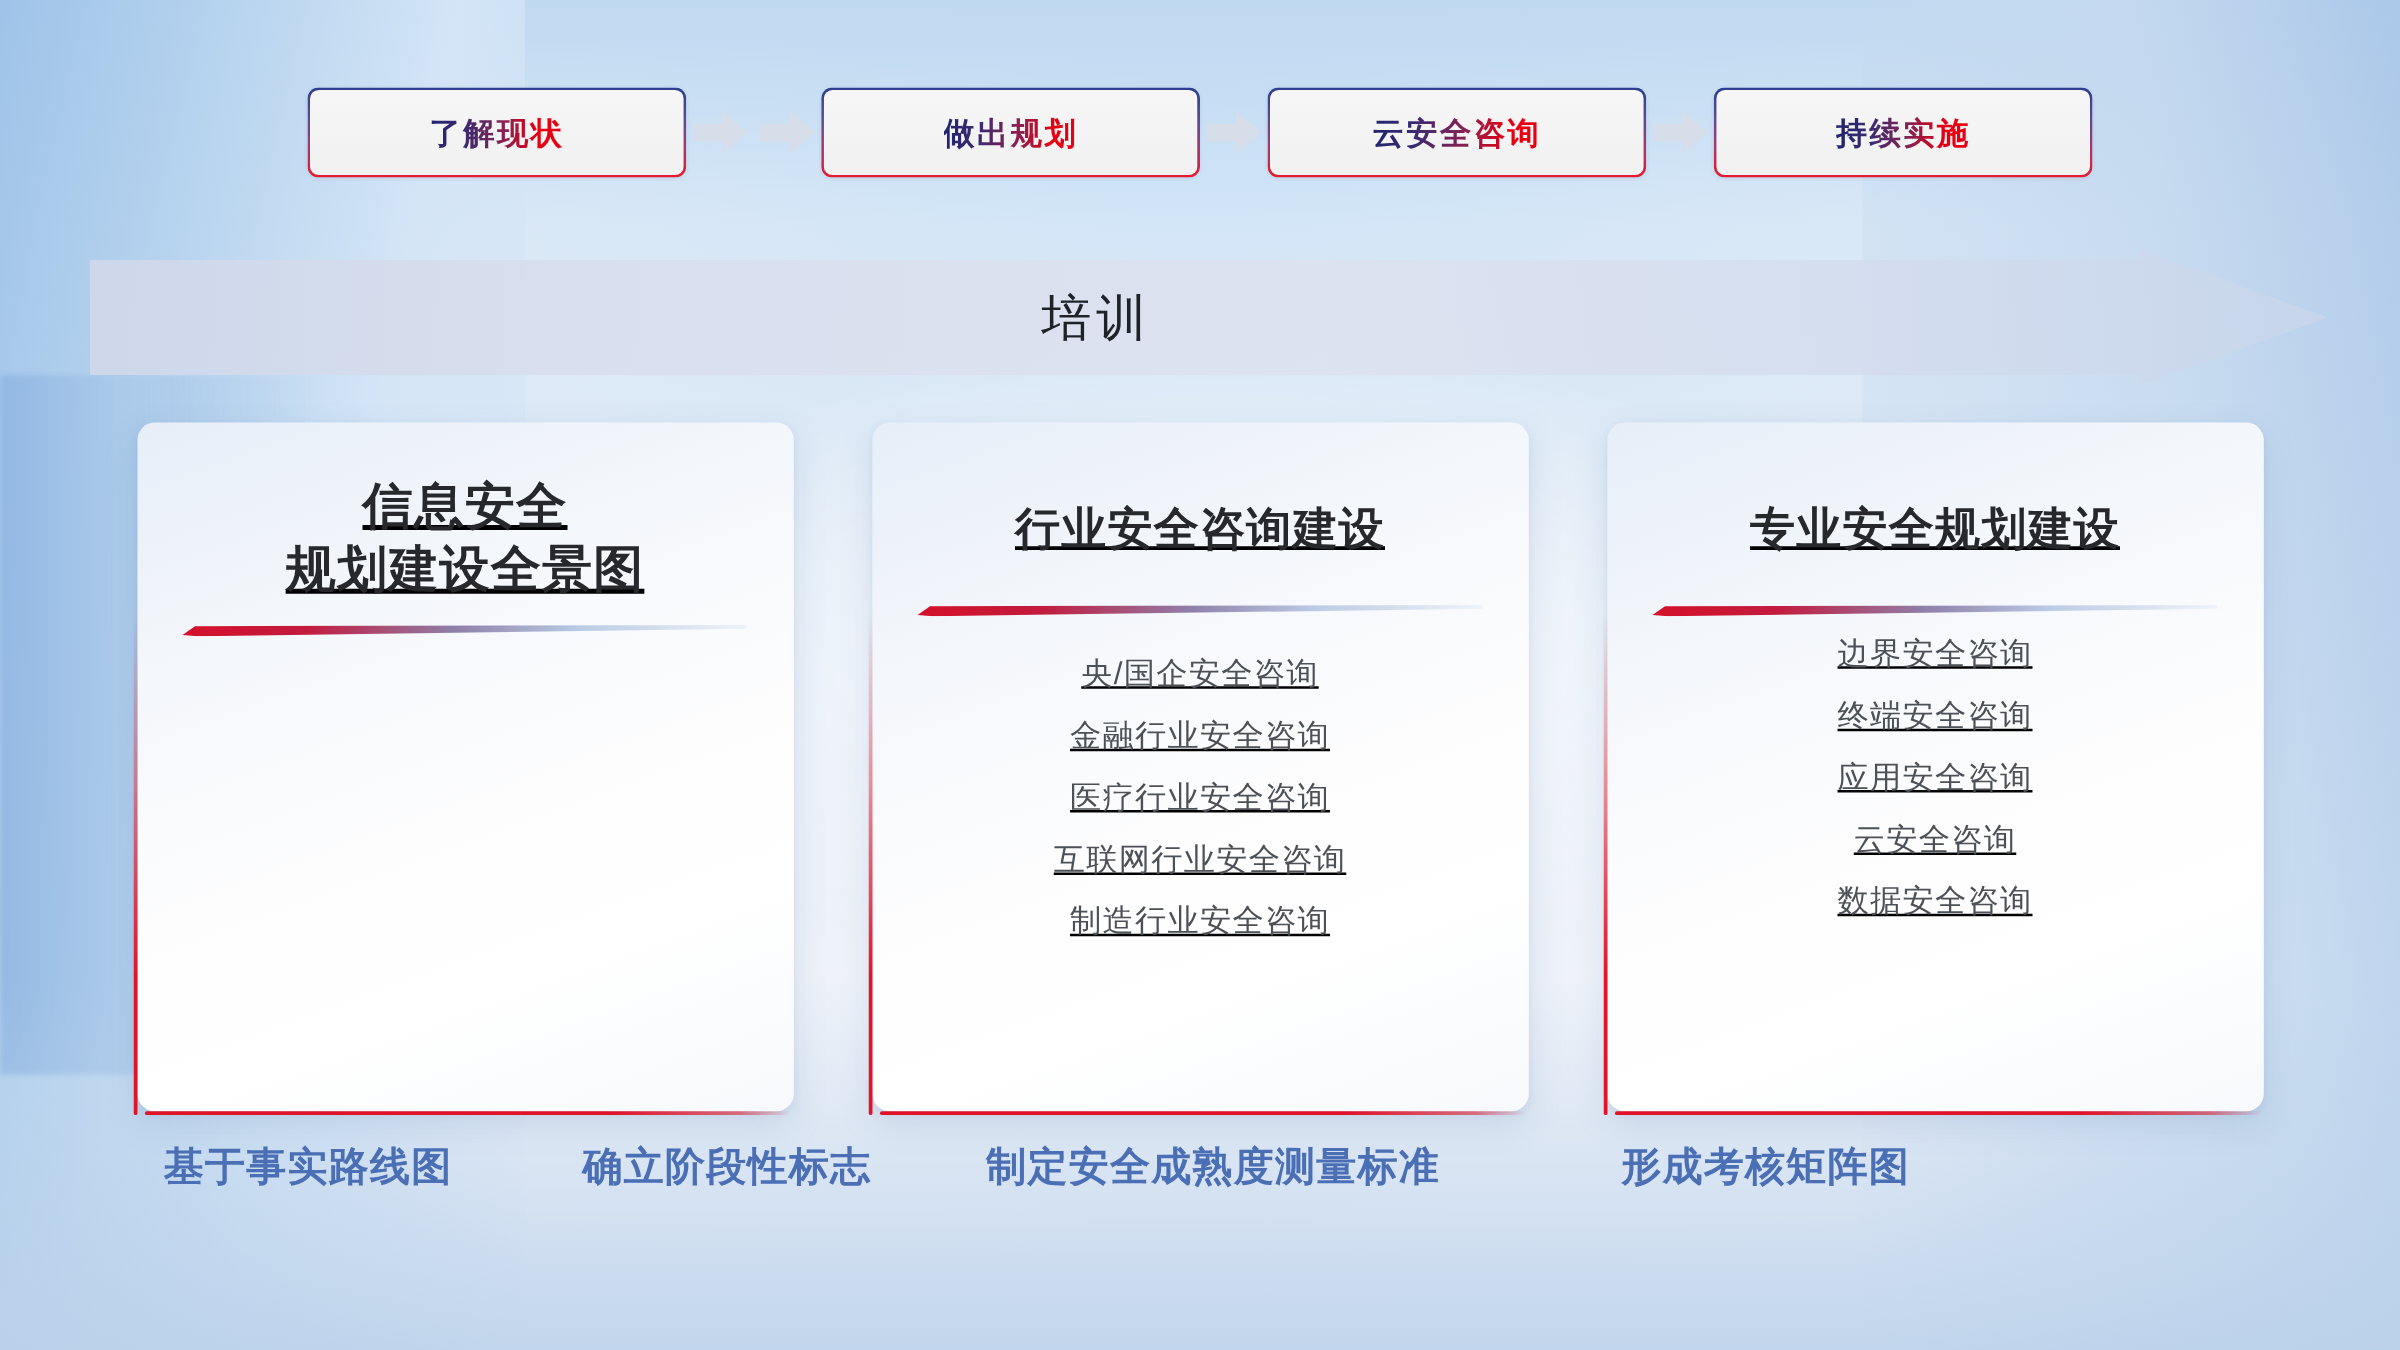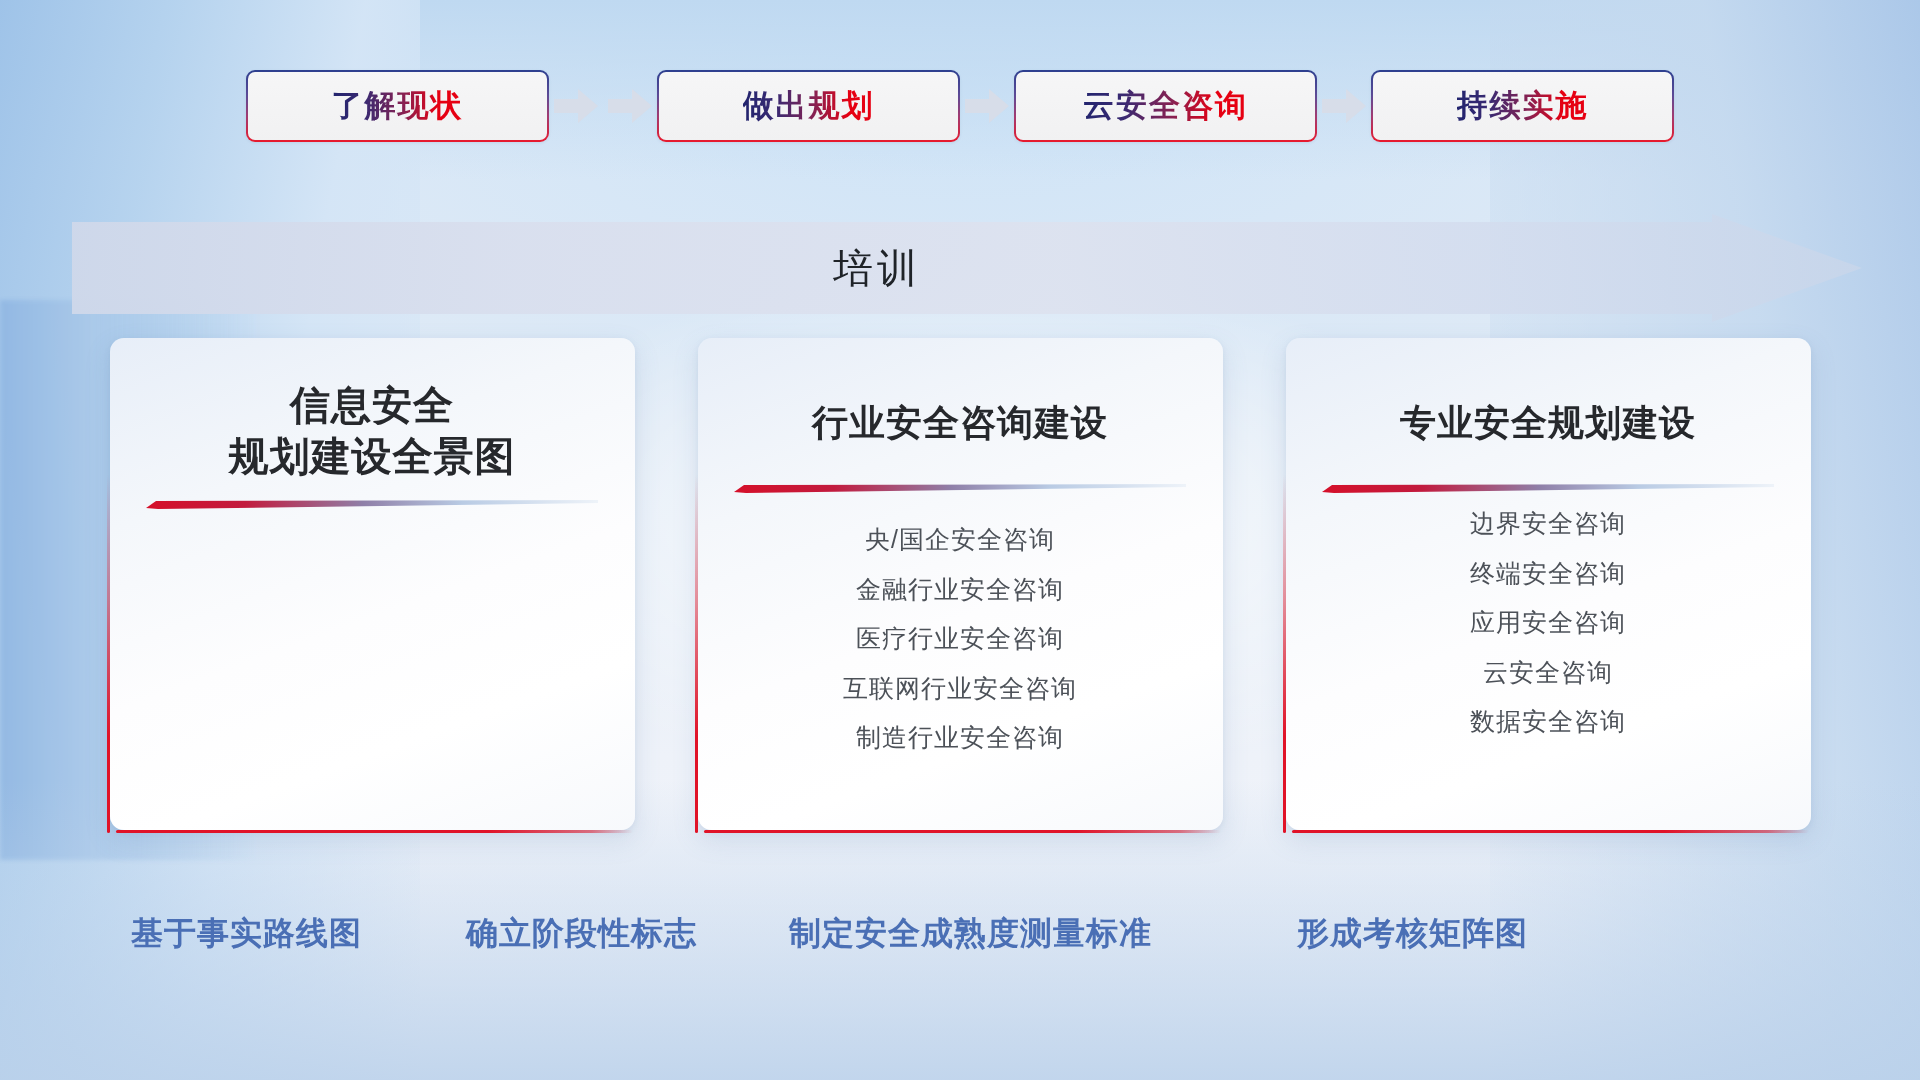--- a/index.html
+++ b/index.html
@@ -61,60 +61,61 @@
     position:relative;
     border:2px solid transparent;
     background-image:
       linear-gradient(180deg,#f6f6f7 0%,#f1f1f2 100%),
       linear-gradient(180deg,#2d3f8f 0%,#5b4a96 35%,#a33a70 65%,#e8192c 100%);
     background-origin:border-box;
     background-clip:padding-box,border-box;
     box-shadow:0 1px 3px rgba(60,90,140,.10);
   }
   .step-label{
-    font-size:31px;font-weight:700;letter-spacing:2px;
+    font-size:25px;font-weight:700;letter-spacing:2px;
     background:linear-gradient(90deg,#22246e 0%,#3a2a72 25%,#8a2050 55%,#e60012 80%,#e60012 100%);
     -webkit-background-clip:text;background-clip:text;
     color:transparent;-webkit-text-fill-color:transparent;
     white-space:nowrap;
     text-align:right;
   }
   .step-arrow{
     width:54px;height:72px;display:flex;align-items:center;justify-content:center;
     flex:0 0 54px;
   }
   .step-arrow svg{display:block;}
 
   
   #band{
-    position:absolute;left:72px;top:214px;width:1790px;height:108px;z-index:2;
+    position:absolute;left:72px;top:200px;width:1790px;height:108px;z-index:2;
   }
   #band svg{display:block;width:100%;height:100%;}
   #band-label{
     position:absolute;left:0;top:0;width:1790px;height:108px;
     display:flex;align-items:center;justify-content:center;
     padding-left:-40px;
   }
   #band-label span{
     font-size:40px;font-weight:400;color:#1f2328;letter-spacing:4px;
     transform:translateX(-90px);
   }
 
   
   #cards{
     position:absolute;left:0;top:338px;width:1920px;height:540px;
     display:flex;justify-content:center;gap:63px;z-index:3;
   }
   .card{
-    width:525px;height:492px;box-sizing:border-box;
+    width:525px;height:551px;box-sizing:border-box;
     position:relative;border-radius:14px;
     background:linear-gradient(160deg,#e7eef8 0%,#f4f7fb 28%,#fdfdfe 55%,#ffffff 75%,#f7f9fc 100%);
     box-shadow:0 10px 26px rgba(90,125,170,.17), 0 2px 6px rgba(90,125,170,.10);
     overflow:visible;
     padding:0 10px;
+    text-decoration:underline;
   }
   .card::before{ 
     content:"";position:absolute;left:-3px;top:10px;bottom:-3px;width:3px;
     border-radius:3px;
     background:linear-gradient(180deg,rgba(235,30,45,0) 0%,rgba(235,30,45,0) 26%,rgba(235,30,45,.45) 52%,#e01328 80%,#e01328 100%);
   }
   .card::after{
     content:"";position:absolute;left:6px;right:2px;bottom:-3px;height:3px;
     border-radius:3px;
     background:linear-gradient(90deg,#e01328 0%,#e01328 72%,rgba(224,19,40,.55) 92%,rgba(224,19,40,0) 100%);

